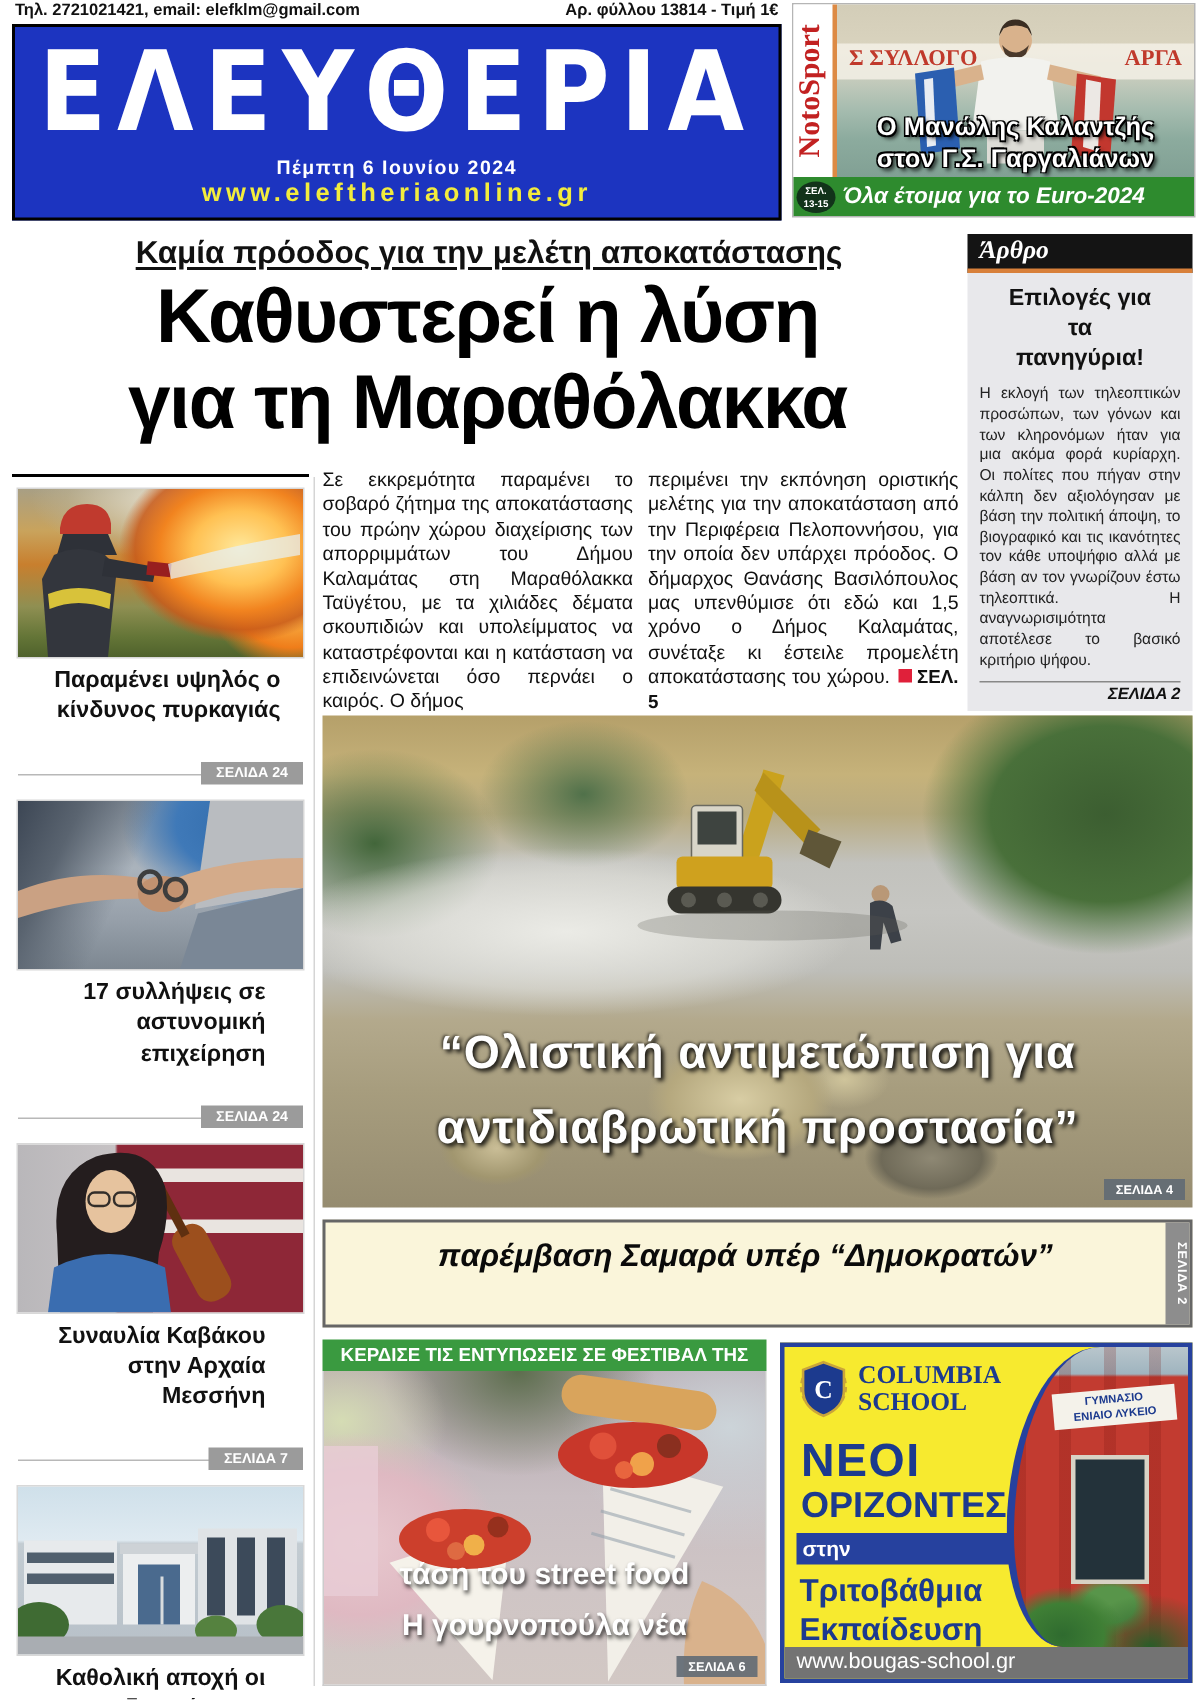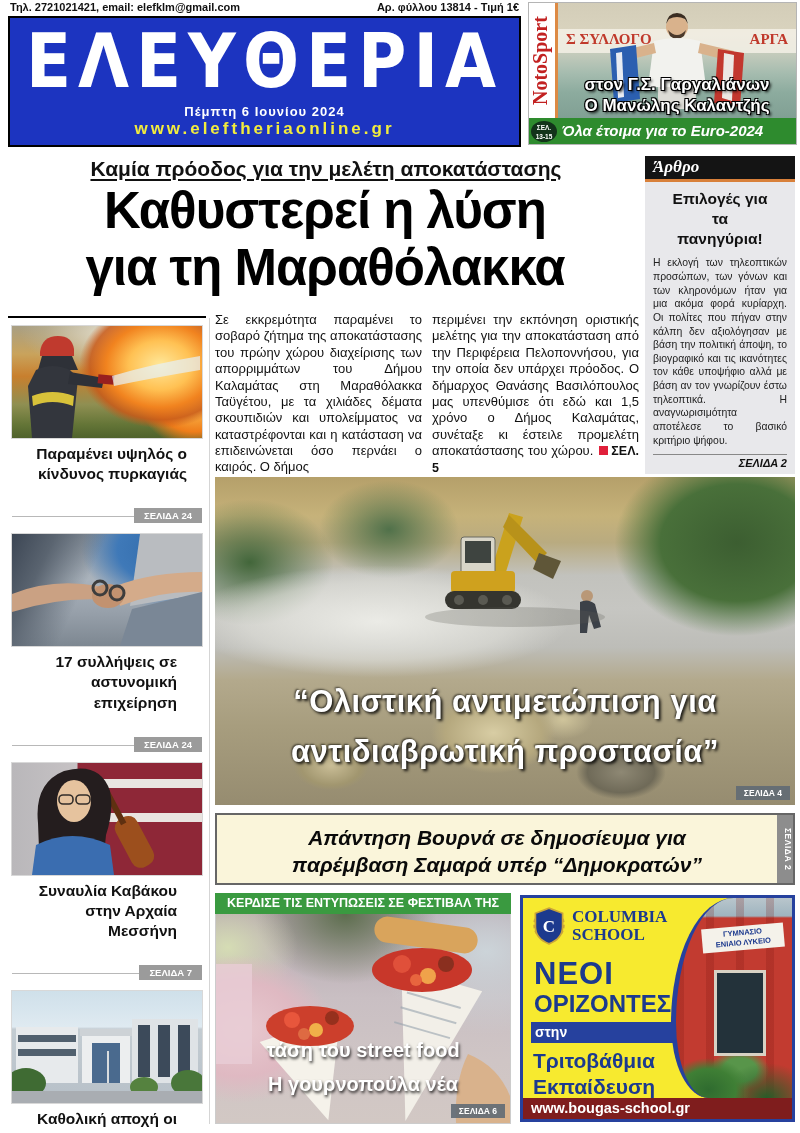--- a/index.html
+++ b/index.html
@@ -124,22 +124,22 @@
   .ad-door{position:absolute;left:38px;top:72px;width:46px;height:80px;background:#23323a;border:3px solid #d8d2c4;}
   .ad-sign{position:absolute;left:26px;top:28px;width:82px;background:#f4f2ea;transform:rotate(-5deg);
            text-align:center;color:#1c3a8e;font-weight:bold;font-size:7.5px;line-height:1.35;padding:2px 0;}
   .ad-logo{position:absolute;left:9px;top:8px;display:flex;align-items:center;gap:6px;}
   .ad-schoolname{font-family:"Liberation Serif",serif;font-weight:bold;color:#1c3a8e;font-size:17px;line-height:1.05;}
   .ad-h1{position:absolute;left:11px;top:58px;color:#1c3a8e;font-weight:bold;font-size:31px;letter-spacing:1px;}
   .ad-h2{position:absolute;left:11px;top:92px;color:#1c3a8e;font-weight:bold;font-size:24px;}
   .ad-stin{position:absolute;left:8px;top:124px;width:140px;background:#26419e;color:#fff;
            font-weight:bold;font-size:14px;padding:2px 0 3px 4px;}
   .ad-sub{position:absolute;left:10px;top:150px;color:#1c3a8e;font-weight:bold;font-size:21px;line-height:1.25;}
-  .ad-web{position:absolute;left:0;right:0;bottom:0;height:21px;background:#7f1d1d;color:#fff;
-          font-weight:bold;font-size:14.5px;line-height:21px;padding-left:8px;}
+  .ad-web{position:absolute;left:0;right:0;bottom:0;height:21px;background:#737373;color:#fff;
+          font-weight:normal;font-size:14.5px;line-height:21px;padding-left:8px;}
 
   svg{display:block;}
 </style>
 </head>
 <body>
 
 <div id="page">
 
   <div class="abs topinfo">Τηλ. 2721021421, email: elefklm@gmail.com</div>
   <div class="abs issue">Αρ. φύλλου 13814 - Τιμή 1€</div>
@@ -166,22 +166,22 @@
         <path d="M96 38 Q119 32 142 38 L148 84 L90 84 Z" fill="#f2f2ee"></path>
         <path d="M96 40 L62 48 L66 58 L98 50 Z" fill="#d9b28c"></path>
         <path d="M142 40 L176 48 L172 58 L140 50 Z" fill="#d9b28c"></path>
         <path d="M52 46 L78 42 L82 96 L56 100 Z" fill="#2b5fb0"></path>
         <path d="M58 50 L64 49 L66 94 L60 95 Z" fill="#e8ecf2"></path>
         <path d="M160 46 L186 50 L182 104 L156 100 Z" fill="#c2372e"></path>
         <path d="M166 50 L176 52 L174 98 L164 95 Z" fill="#ece8e4"></path>
         <rect x="100" y="84" width="38" height="22" fill="#dddcd6"></rect>
       </svg>
       <div class="ns-head">
+        <div>Ο Μανώλης Καλαντζής</div>
         <div>στον Γ.Σ. Γαργαλιάνων</div>
-        <div>Ο Μανώλης Καλαντζής</div>
       </div>
     </div>
     <div class="ns-green">Όλα έτοιμα για το Euro-2024</div>
     <div class="ns-badge">
       <div>ΣΕΛ.</div>
       <div>13-15</div>
     </div>
   </div>
 
   <div class="abs kicker">Καμία πρόοδος για την μελέτη αποκατάστασης</div>
@@ -324,21 +324,20 @@
     </svg>
     <div class="m-quote">
       <div>“Ολιστική αντιμετώπιση για</div>
       <div>αντιδιαβρωτική προστασία”</div>
     </div>
     <span class="photobadge">ΣΕΛΙΔΑ 4</span>
   </div>
 
   <div class="abs vourna">
     <div class="v-text">
-      <div>Απάντηση Βουρνά σε δημοσίευμα για</div>
       <div>παρέμβαση Σαμαρά υπέρ “Δημοκρατών”</div>
     </div>
     <div class="v-tab">ΣΕΛΙΔΑ 2</div>
   </div>
 
   <div class="abs food">
     <div class="f-banner">ΚΕΡΔΙΣΕ ΤΙΣ ΕΝΤΥΠΩΣΕΙΣ ΣΕ ΦΕΣΤΙΒΑΛ ΤΗΣ ΑΘΗΝΑΣ</div>
     <div class="f-photo">
       <svg width="294" height="209" viewBox="0 0 294 209" style="position:absolute;inset:0">
         <rect x="0" y="50" width="36" height="100" fill="rgba(232,205,214,.8)"></rect>

